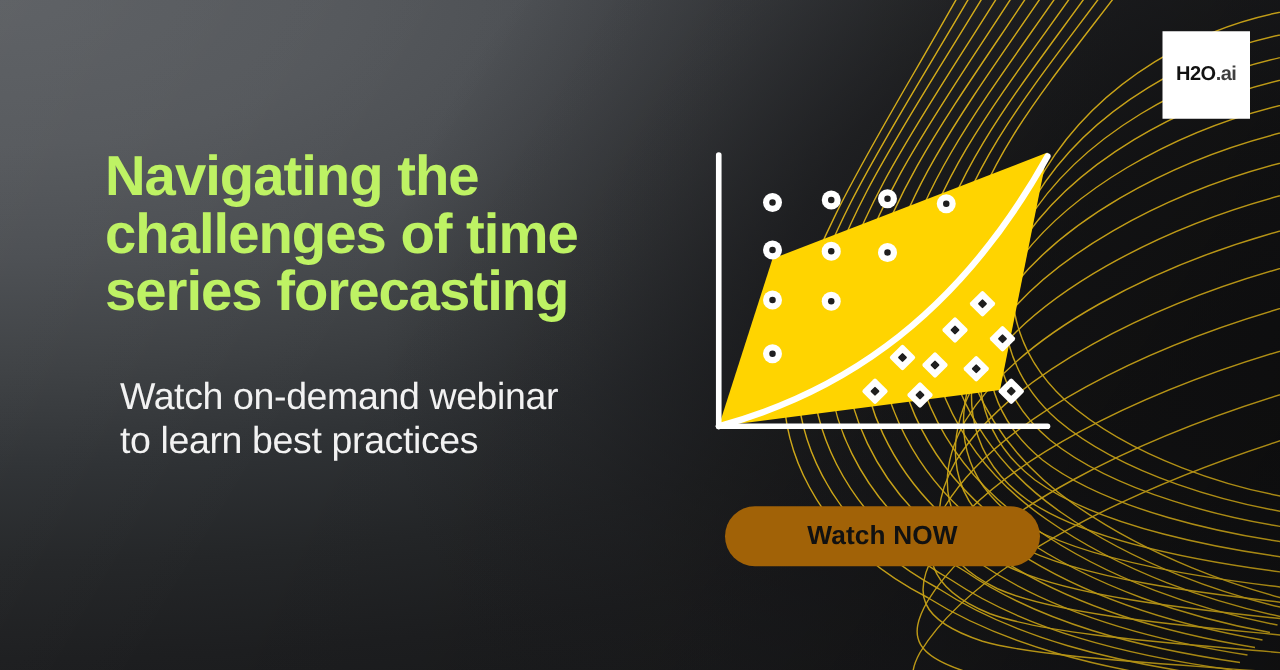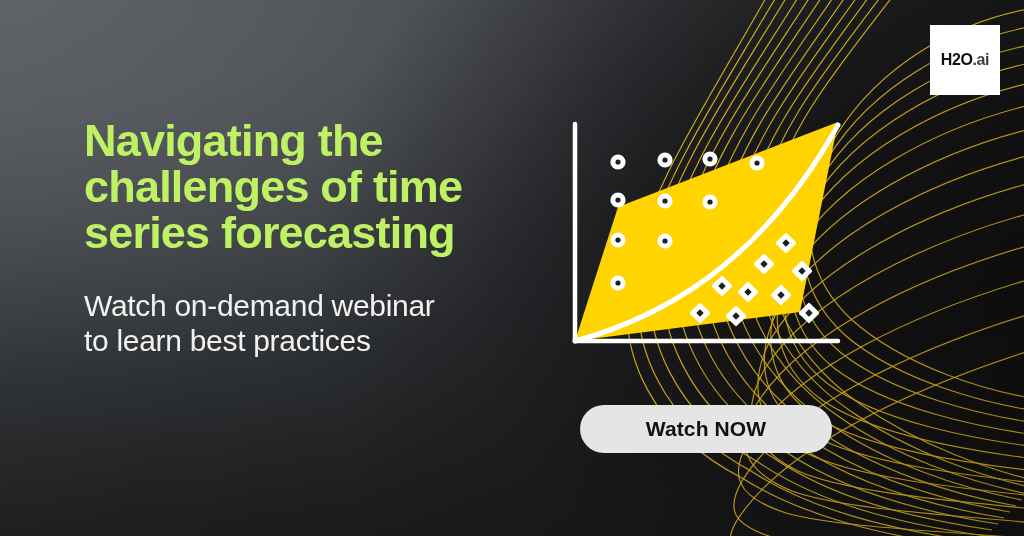--- a/index.html
+++ b/index.html
@@ -70,21 +70,21 @@
   .headline {
     margin: 0;
     color: #bef264;
     font-size: 45px;
     line-height: 1.02;
     font-weight: 700;
     letter-spacing: -0.8px;
     white-space: pre-line;
   }
   .subhead {
-    margin: 0;
+    margin: 12px;
     padding-top: 32px;
     color: #f2f2f2;
     font-size: 30px;
     line-height: 1.18;
     font-weight: 400;
     letter-spacing: -0.3px;
     white-space: pre-line;
   }
 
   
@@ -119,21 +119,21 @@
 
   
   .cta {
     position: absolute;
     left: 580px;
     top: 405px;
     width: 252px;
     height: 48px;
     border: none;
     border-radius: 26px;
-    background: #e5e5e5;
+    background: #a16207;
     color: #111111;
     font-family: "Liberation Sans", sans-serif;
     font-size: 21px;
     font-weight: 700;
     letter-spacing: 0.1px;
     cursor: pointer;
     padding: 0;
   }
 </style>
 </head>

